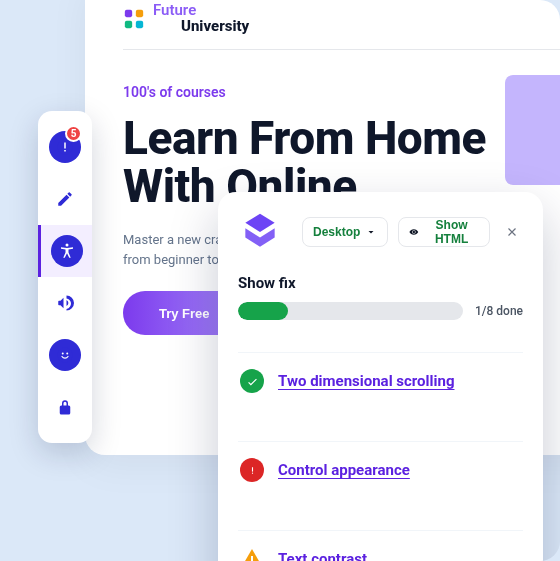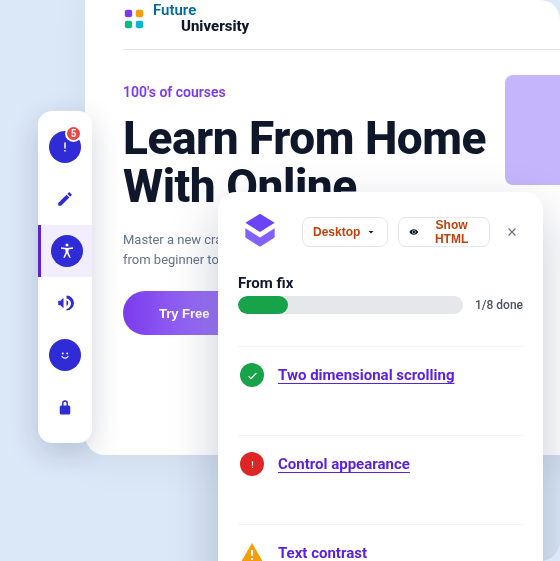--- a/index.html
+++ b/index.html
@@ -21,21 +21,21 @@
     width: 530px;
     height: 480px;
     background: #fff;
     border-radius: 20px;
     padding: 28px 38px 30px 38px;
     box-shadow: 0 10px 40px rgba(0,0,0,0.05);
   }
   .logo-area { display:flex; align-items:center; gap:8px; margin-bottom:8px;}
   .logo-mark { width:22px; height:22px; }
   .logo-text { font-size:15px; line-height:1.05; }
-  .logo-text .line1 { color:#0369a1; font-weight:600; }
+  .logo-text .line1 { color:#8b5cf6; font-weight:600; }
   .logo-text .line2 { color:#0f172a; font-weight:800;margin-left:28px; }
   .hr { border:0; border-top:1px solid #e5e7eb; margin:14px 0 34px; }
   .purple-block {
     position:absolute;
     right:0;
     top:100px;
     width:110px;
     height:110px;
     background:#c4b5fd;
     border-top-left-radius:8px;
@@ -113,33 +113,33 @@
   .panel-head { display:flex; align-items:center; gap:10px; }
   .panel-logo { width:44px; height:44px; flex-shrink:0; }
   .spacer { flex:1; }
   .pill {
     display:inline-flex;align-items:center;gap:5px;
     height:30px;
     padding:0 10px;
     border:1px solid #e5e7eb;
     border-radius:8px;
     background:#fff;
-    font-size:12px;font-weight:600;color:#c2410c;
+    font-size:12px;font-weight:600;color:#15803d;
     cursor:pointer;
   }
   .pill svg { width:12px;height:12px; fill:#111827; }
   .close-btn {
     width:28px;height:28px;border-radius:8px;
     display:flex;align-items:center;justify-content:center;
     background:transparent;border:none;cursor:pointer;
   }
   .close-btn svg { width:14px;height:14px; stroke:#6b7280; stroke-width:2; fill:none; }
 
   .mustfix-label { font-weight:700; color:#0f172a; margin-top:20px; font-size:15px;}
-  .progress-row { display:flex;align-items:center;gap:12px; margin:4px 0 20px;}
+  .progress-row { display:flex;align-items:center;gap:12px; margin:10px 0 20px;}
   .progress-track {
     flex:1; height:18px;border-radius:10px;background:#e5e7eb;position:relative;overflow:hidden;
   }
   .progress-fill {
     position:absolute;left:0;top:0;height:100%;border-radius:10px;
     background:#16a34a;
   }
   .progress-text { font-size:12px;color:#4b5563;font-weight:500; }
 
   .issue {
@@ -256,21 +256,21 @@
         </svg>
       <span>Show HTML</span>
     </button>
     <button class="close-btn">
       <svg viewBox="0 0 24 24">
           <path d="M6 6l12 12M18 6L6 18"></path>
         </svg>
     </button>
   </div>
 
-  <div class="mustfix-label">From fix</div>
+  <div class="mustfix-label">Show fix</div>
   <div class="progress-row">
     <div class="progress-track">
       <div class="progress-fill" id="progress-fill" style="width: 22%;"></div>
     </div>
     <span class="progress-text">1/8 done</span>
   </div>
 
   <div id="issues">
       <div class="issue">
         <div class="sym ok">

